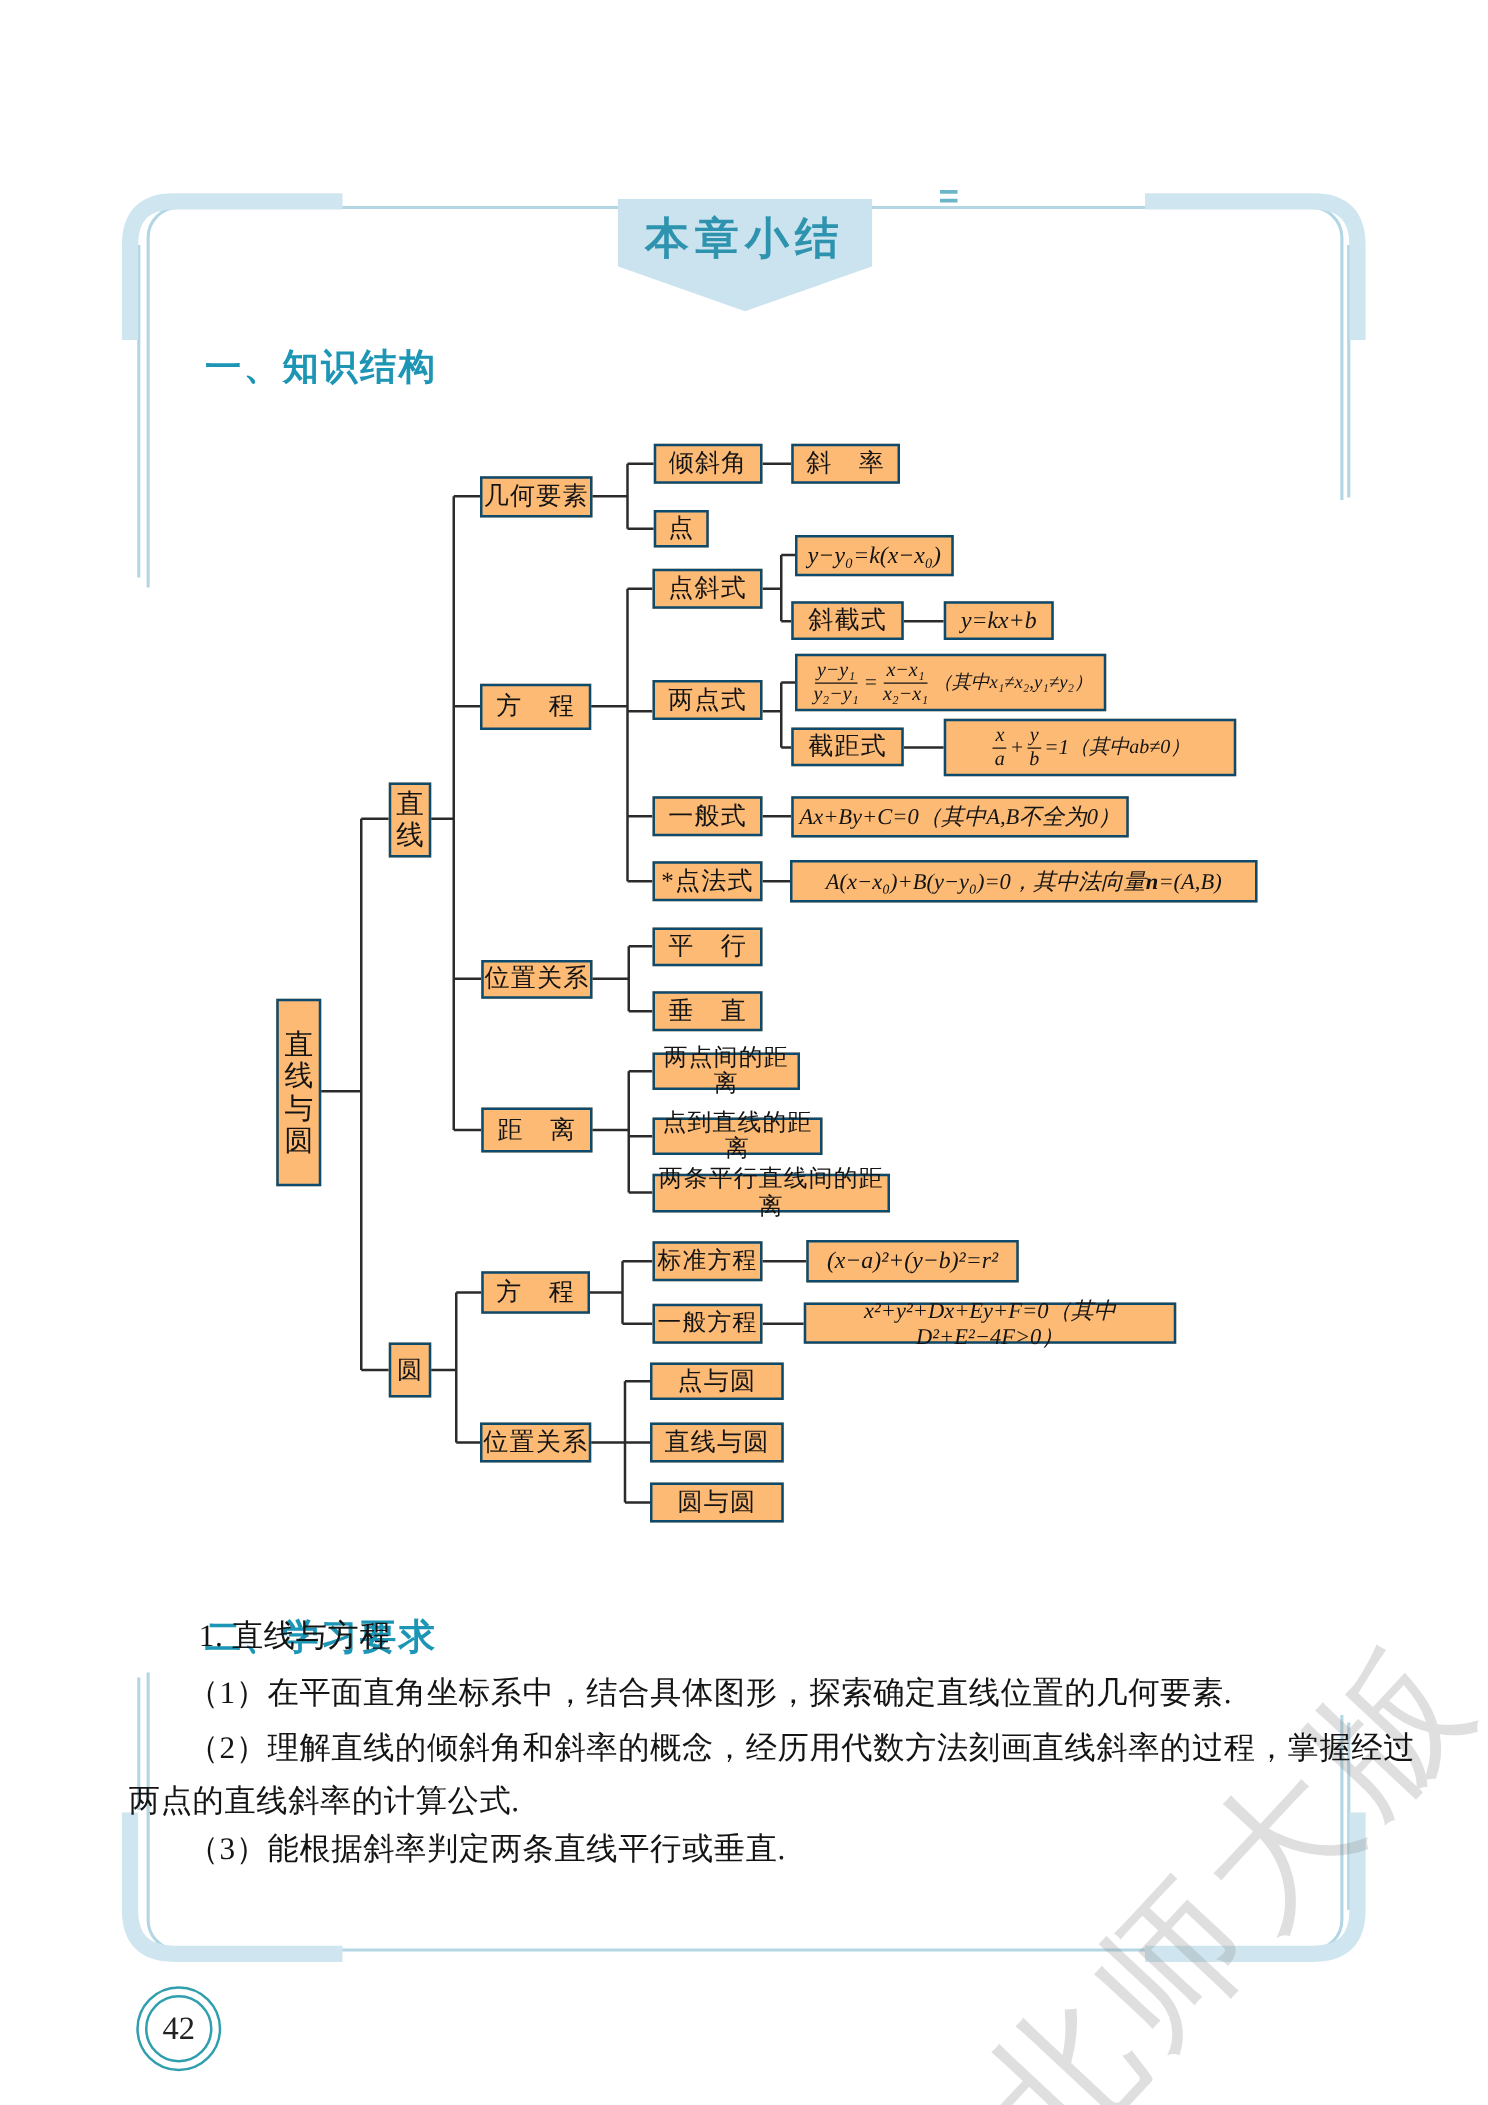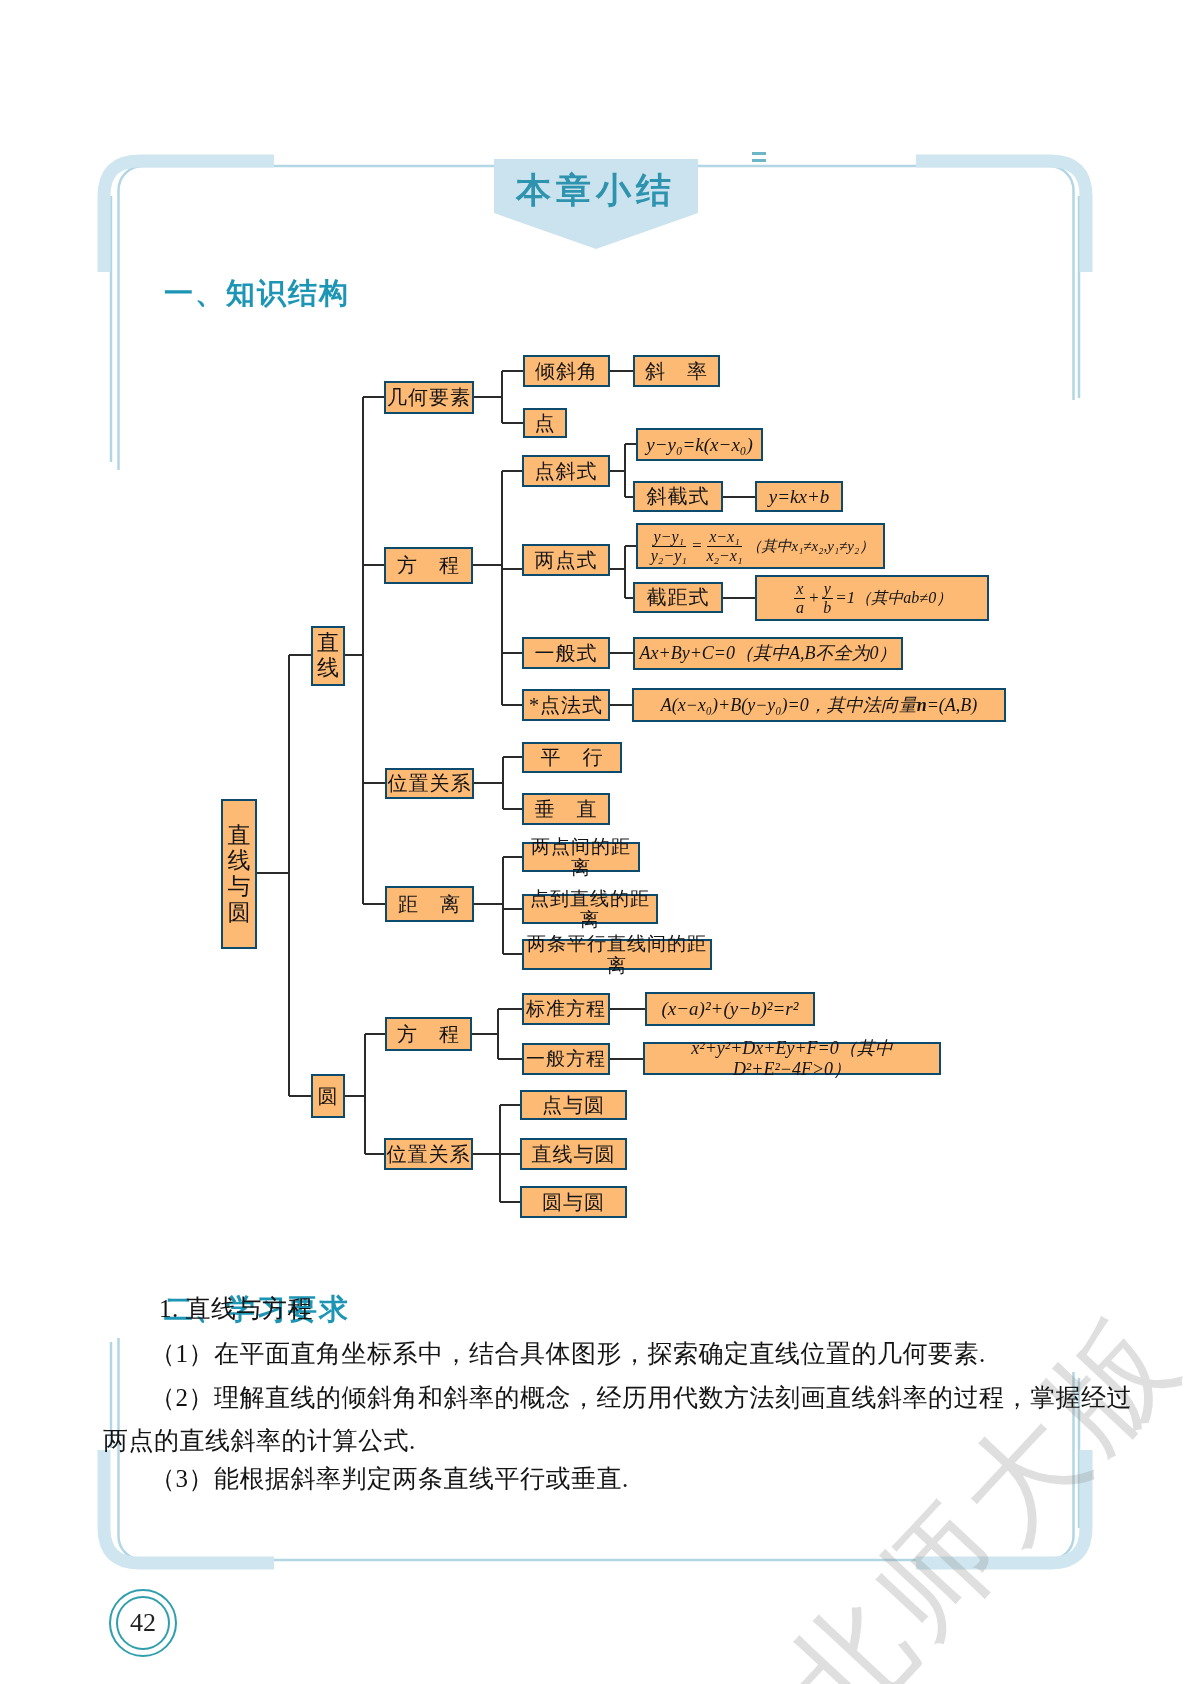--- a/index.html
+++ b/index.html
@@ -101,21 +101,21 @@
 <div class="nbox" style="left:633px;top:355px;width:87px;height:32px;">斜　率</div>
 <div class="nbox" style="left:523px;top:408px;width:44px;height:30px;">点</div>
 
 <div class="nbox" style="left:522px;top:455px;width:88px;height:32px;">点斜式</div>
 <div class="nbox" style="left:633px;top:481px;width:90px;height:31px;">斜截式</div>
 <div class="nbox" style="left:522px;top:544px;width:88px;height:32px;">两点式</div>
 <div class="nbox" style="left:633px;top:582px;width:90px;height:31px;">截距式</div>
 <div class="nbox" style="left:522px;top:637px;width:88px;height:32px;">一般式</div>
 <div class="nbox" style="left:522px;top:689px;width:88px;height:32px;">*点法式</div>
 
-<div class="nbox" style="left:522px;top:742px;width:100px;height:31px;">平　行</div>
+<div class="nbox" style="left:522px;top:742px;width:88px;height:31px;">平　行</div>
 <div class="nbox" style="left:522px;top:793px;width:88px;height:32px;">垂　直</div>
 
 <div class="nbox" style="left:522px;top:842px;width:118px;height:30px;font-size:19px;">两点间的距离</div>
 <div class="nbox" style="left:522px;top:894px;width:136px;height:30px;font-size:19px;">点到直线的距离</div>
 <div class="nbox" style="left:522px;top:939px;width:190px;height:31px;font-size:19px;">两条平行直线间的距离</div>
 
 <div class="nbox" style="left:385px;top:1017px;width:87px;height:34px;">方　程</div>
 <div class="nbox" style="left:522px;top:993px;width:88px;height:32px;font-size:19px;">标准方程</div>
 <div class="nbox" style="left:522px;top:1043px;width:88px;height:32px;font-size:19px;">一般方程</div>
 

